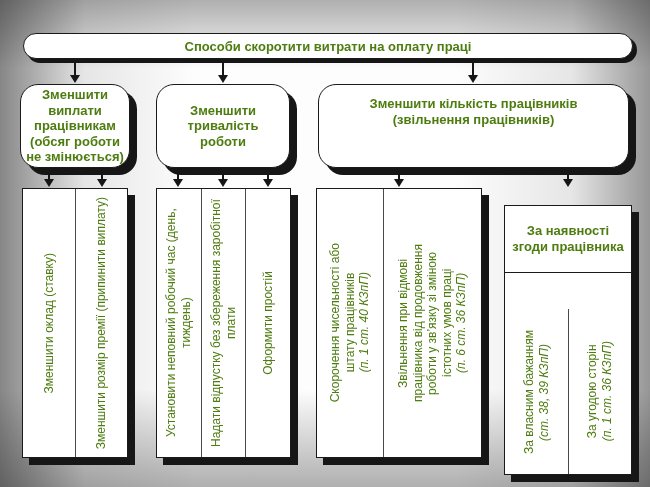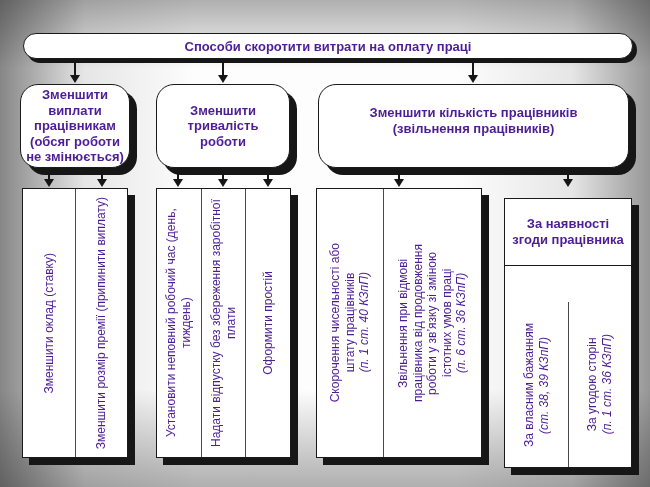--- a/index.html
+++ b/index.html
@@ -1,37 +1,37 @@
 <!DOCTYPE html>
 <html><head>
 <meta charset="utf-8">
 <style>
   html,body { margin:0; padding:0; }
   .stage {
     position:relative; width:650px; height:487px; overflow:hidden;
-    font-family:"Liberation Sans", sans-serif; color:#4c1d95;
+    font-family:"Liberation Sans", sans-serif; color:#4d7c0f;
     background:
       linear-gradient(to right, rgba(25,25,25,0.52) 0%, rgba(25,25,25,0.10) 13%, rgba(25,25,25,0) 30%, rgba(25,25,25,0) 70%, rgba(25,25,25,0.10) 88%, rgba(25,25,25,0.45) 100%),
       linear-gradient(to bottom, rgba(25,25,25,0.34) 0%, rgba(25,25,25,0) 14%, rgba(25,25,25,0) 80%, rgba(25,25,25,0.34) 100%),
       #fdfdfd;
   }
   .node {
     position:absolute; background:#fff; border:1.5px solid #1a1a1a; box-sizing:border-box;
     display:flex; align-items:center; justify-content:center;
     text-align:center; white-space:pre-line;
   }
   .pill {
     border-radius:14px; box-shadow:4px 4px 0 #161616;
     font-weight:bold; font-size:13px;
   }
   .rbox {
     border-radius:18px; box-shadow:7px 7px 0 #161616;
     font-weight:bold; font-size:13px; line-height:15.5px;
   }
-  .top-align { align-items:flex-start; padding-top:20px; }
+  .top-align { align-items:flex-start; padding-top:11px; }
   .arrow { position:absolute; width:2px; background:#161616; }
   .arrow::after {
     content:""; position:absolute; bottom:-8px; left:50%;
     transform:translateX(-50%);
     border-left:5px solid transparent; border-right:5px solid transparent;
     border-top:8px solid #161616;
   }
   .table {
     position:absolute; background:#fff; border:1.5px solid #1a1a1a; box-sizing:border-box;
     box-shadow:7px 7px 0 #161616; display:flex; flex-direction:column;
@@ -123,21 +123,21 @@
           <span class="vline">Звільнення при відмові
 працівника від продовження
 роботи у зв’язку зі зміною
 істотних умов праці</span>
           <span class="vline cite">(п. 6 ст. 36 КЗпП)</span>
         </div>
       </div>
     </div>
   </div>
 
-  <div class="table" style="left:504px; top:198px; width:128px; height:270px;gap:36px;">
+  <div class="table" style="left:504px; top:205px; width:128px; height:270px;gap:36px;">
     <div class="thead">За наявності
 згоди працівника</div>
     <div class="cols">
       <div class="cell">
         <div class="vtext">
           <span class="vline">За власним бажанням</span>
           <span class="vline cite">(ст. 38, 39 КЗпП)</span>
         </div>
       </div>
       <div class="cell">

